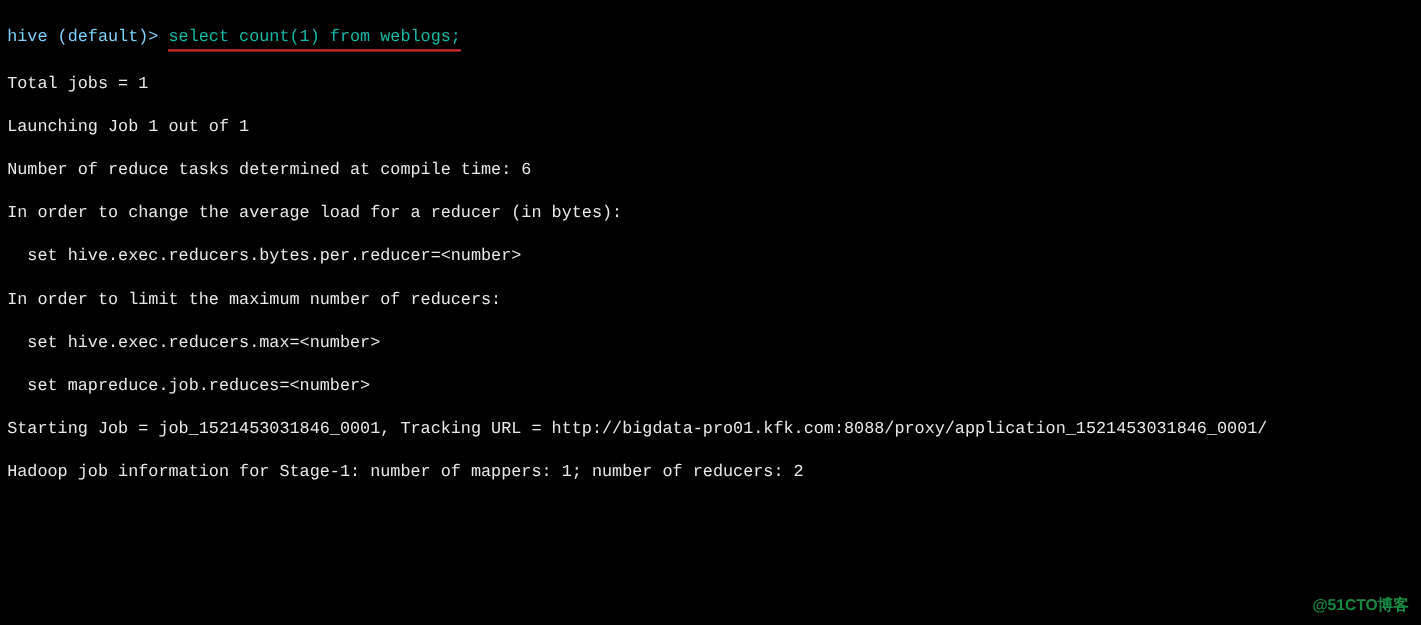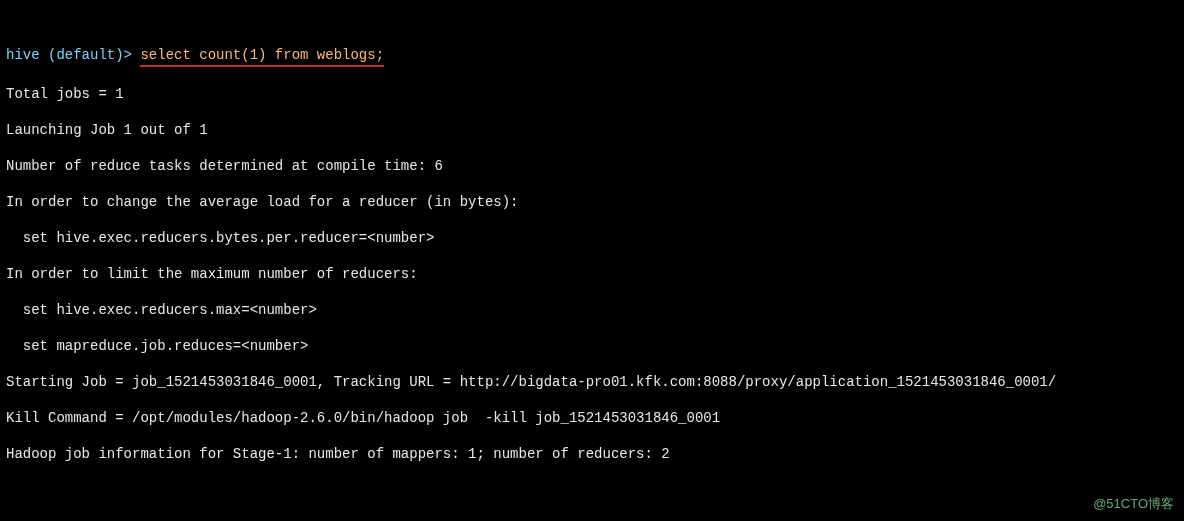--- a/index.html
+++ b/index.html
@@ -14,51 +14,51 @@
     height: 521px;
     overflow: hidden;
     position: relative;
   }
   .term {
     padding: 4px 6px;
     white-space: pre;
   }
   .line { display: block; }
   .prompt-text { color: #7dd3fc; }
-  .cmd { color: #fdba74; margin-top: 24px; }
+  .cmd { color: #14b8a6; }
   .red-underline {
     border-bottom: 2px solid #cc2b2b;
     display: inline-block;
     padding-bottom: 1px;
   }
   .watermark {
     position: absolute;
     right: 10px;
     bottom: 8px;
-    color: #86efac;
+    color: #22c55e;
     font-size: 13px;
     font-family: sans-serif;
     opacity: 0.7;
+    font-weight: bold;
   }
 </style>
 </head>
 <body>
 
 <div class="term">
 <span class="line"><span class="prompt-text">hive (default)&gt; </span><span class="cmd red-underline">select count(1) from weblogs;</span></span>
 <span class="line">Total jobs = 1</span>
 <span class="line">Launching Job 1 out of 1</span>
 <span class="line">Number of reduce tasks determined at compile time: 6</span>
 <span class="line">In order to change the average load for a reducer (in bytes):</span>
 <span class="line">  set hive.exec.reducers.bytes.per.reducer=&lt;number&gt;</span>
 <span class="line">In order to limit the maximum number of reducers:</span>
 <span class="line">  set hive.exec.reducers.max=&lt;number&gt;</span>
 <span class="line">  set mapreduce.job.reduces=&lt;number&gt;</span>
 <span class="line">Starting Job = job_1521453031846_0001, Tracking URL = http://bigdata-pro01.kfk.com:8088/proxy/application_1521453031846_0001/</span>
-<span class="line">Kill Command = /opt/modules/hadoop-2.6.0/bin/hadoop job  -kill job_1521453031846_0001</span>
 <span class="line">Hadoop job information for Stage-1: number of mappers: 1; number of reducers: 2</span>
 
 
 
 
 
 
 
 
 

